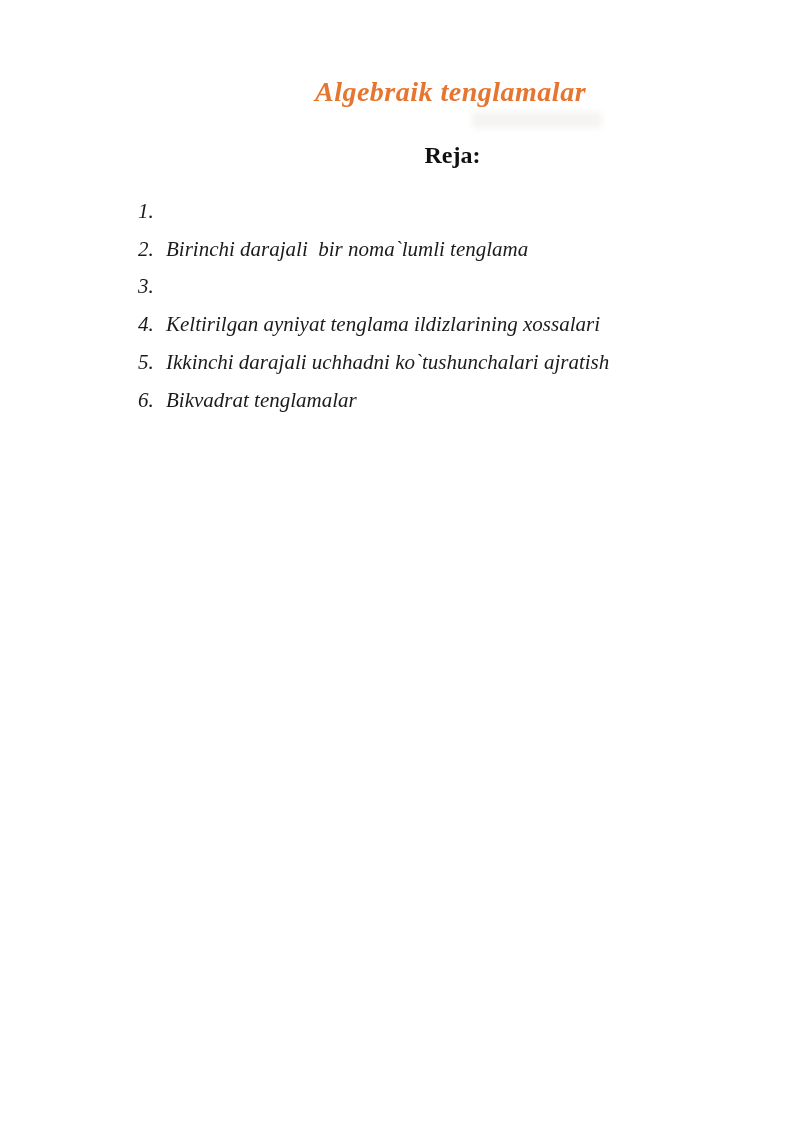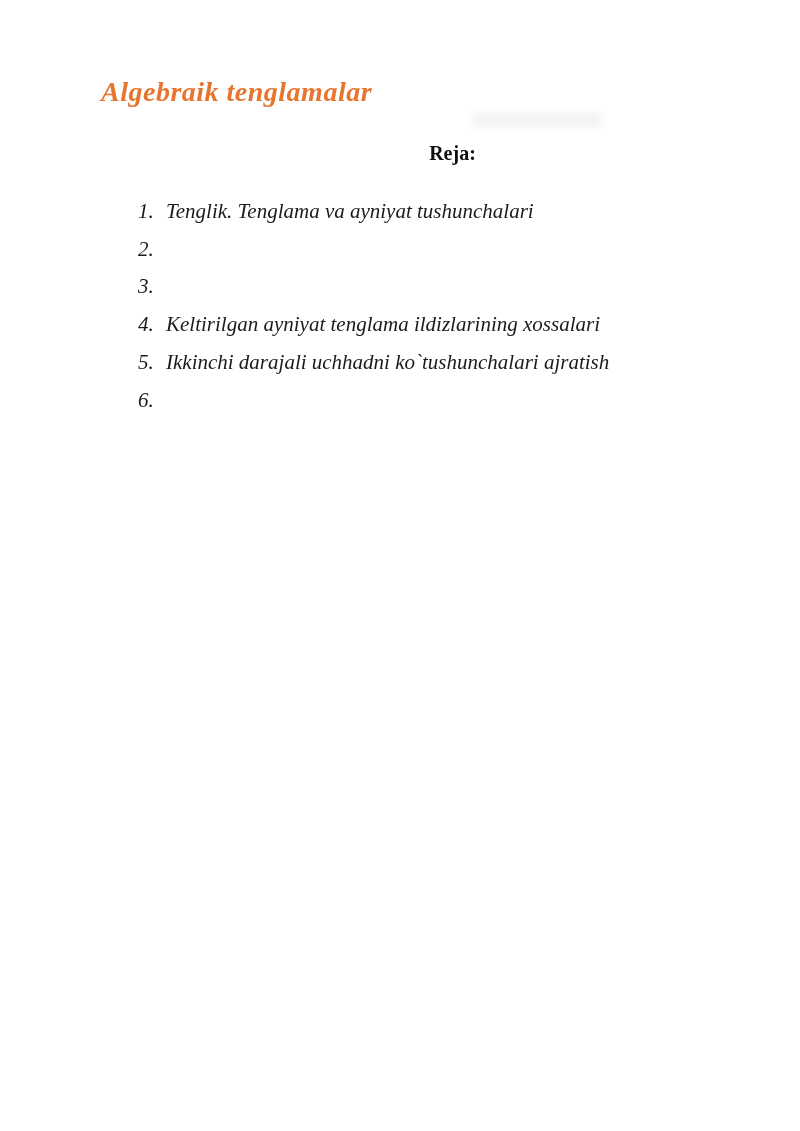--- a/index.html
+++ b/index.html
@@ -17,20 +17,21 @@
     color: #1b1b1b;
   }
   .doc-title {
     position: absolute;
     top: 76px;
     left: 0;
     width: 800px;
     box-sizing: border-box;
     padding-left: 101px;   
     margin: 0;
+    text-align: center;
     font-size: 28px;
     font-weight: bold;
     font-style: italic;
     letter-spacing: 0.5px;
     color: #E6752F; 
   }
   
   .ghost {
     position: absolute;
     top: 112px;
@@ -43,21 +44,21 @@
   }
   .section-heading {
     position: absolute;
     top: 142px;
     left: 0;
     width: 800px;
     box-sizing: border-box;
     padding-left: 105px;
     margin: 0;
     text-align: center;
-    font-size: 20px;
+    font-size: 24px;
     font-weight: bold;
     font-style: normal;
     color: #111111;
   }
   .plan-list {
     position: absolute;
     top: 193px;
     left: 138px;
     margin: 0;
     padding: 0;
@@ -87,34 +88,35 @@
 
   <h1 class="doc-title" style="color: rgb(230, 117, 47);">Algebraik tenglamalar</h1>
 
   <div class="ghost"></div>
 
   <h2 class="section-heading">Reja:</h2>
 
   <ol class="plan-list">
     <li>
       <span class="num">1.</span>
-      <span class="txt">Tenglik. Tenglama va ayniyat tushunchalari</span>
     </li>
     <li>
       <span class="num">2.</span>
+      <span class="txt">Birinchi darajali  bir noma`lumli tenglama</span>
     </li>
     <li>
       <span class="num">3.</span>
     </li>
     <li>
       <span class="num">4.</span>
       <span class="txt">Keltirilgan ayniyat tenglama ildizlarining xossalari</span>
     </li>
     <li>
       <span class="num">5.</span>
       <span class="txt">Ikkinchi darajali uchhadni ko`tushunchalari ajratish</span>
     </li>
     <li>
       <span class="num">6.</span>
+      <span class="txt">Bikvadrat tenglamalar</span>
     </li>
   </ol>
 
 </div>
 
 </body></html>

